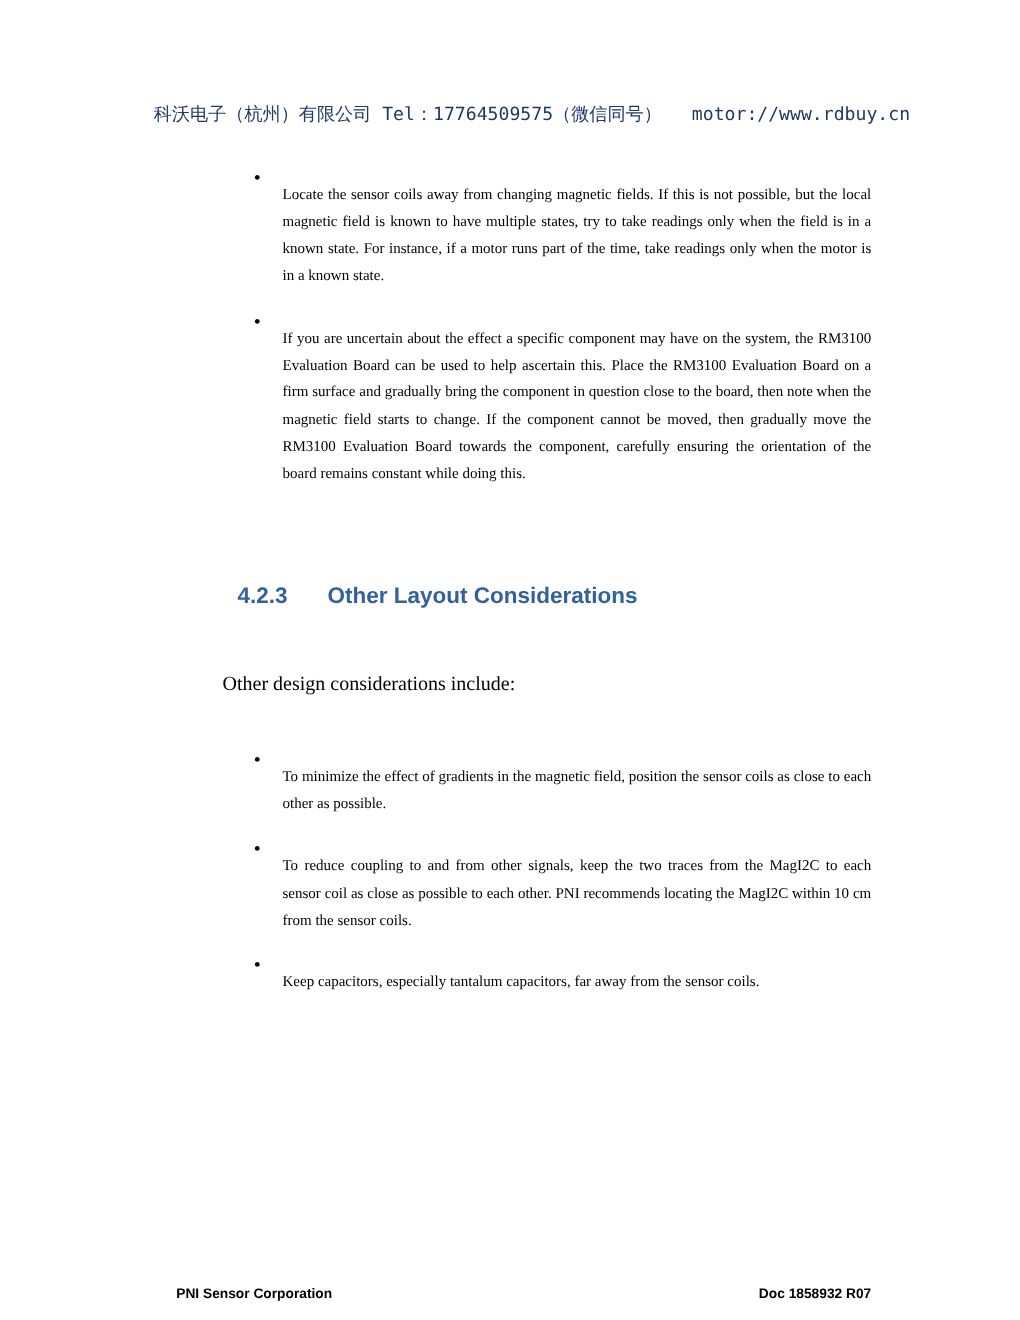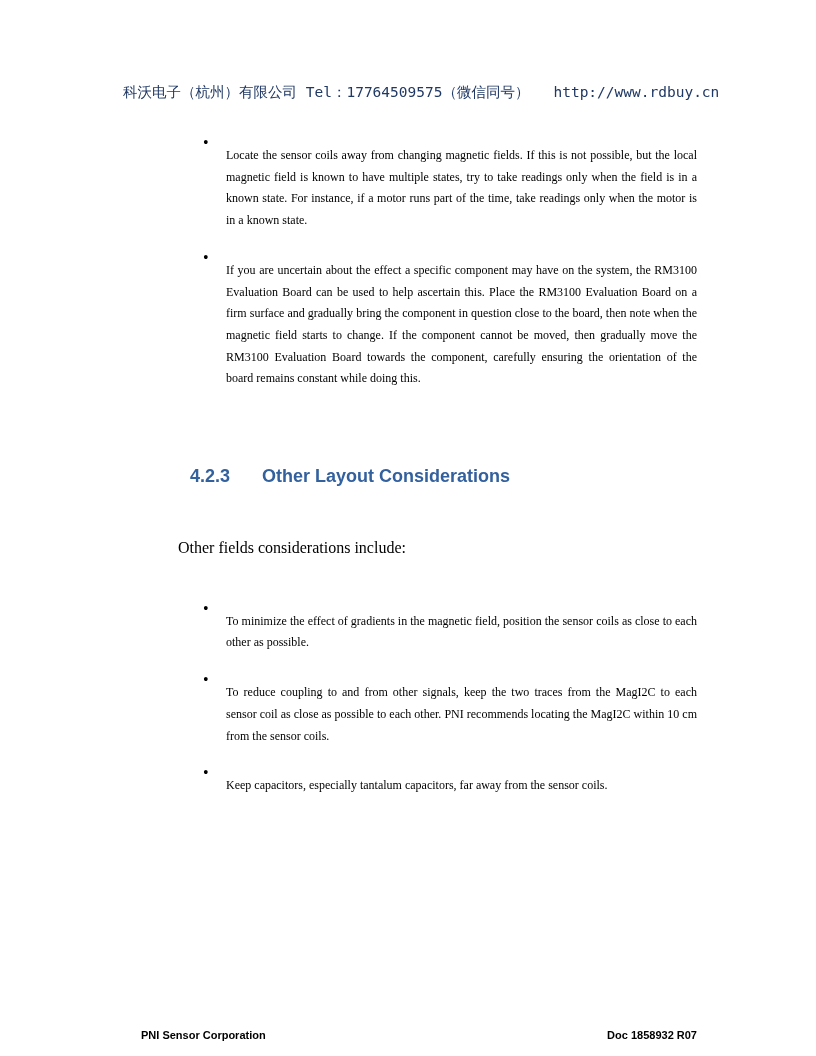--- a/index.html
+++ b/index.html
@@ -66,36 +66,36 @@
   .doc-footer .col { display: flex; flex-direction: column; }
   .doc-footer .col.right { text-align: right; }
 </style>
 </head>
 <body>
 
 <div class="page">
 
   <div class="doc-header">
     <span>科沃电子（杭州）有限公司 Tel：17764509575（微信同号）</span>
-    <span>http://www.rdbuy.cn</span>
+    <span>motor://www.rdbuy.cn</span>
   </div>
 
   <div class="main">
 
     <ul class="bullets">
       <li>Locate the sensor coils away from changing magnetic fields.  If this is not possible, but the local magnetic field is known to have multiple states, try to take readings only when the field is in a known state.  For instance, if a motor runs part of the time, take readings only when the motor is in a known state.</li>
       <li>If you are uncertain about the effect a specific component may have on the system, the RM3100 Evaluation Board can be used to help ascertain this.  Place the RM3100 Evaluation Board on a firm surface and gradually bring the component in question close to the board, then note when the magnetic field starts to change.  If the component cannot be moved, then gradually move the RM3100 Evaluation Board towards the component, carefully ensuring the orientation of the board remains constant while doing this.</li>
     </ul>
 
     <div class="section-heading">
       <span class="sec-num">4.2.3</span>
       <span>Other Layout Considerations</span>
     </div>
 
-    <p class="intro-para">Other fields considerations include:</p>
+    <p class="intro-para">Other design considerations include:</p>
 
     <ul class="bullets">
       <li>To minimize the effect of gradients in the magnetic field, position the sensor coils as close to each other as possible.</li>
       <li>To reduce coupling to and from other signals, keep the two traces from the MagI2C to each sensor coil as close as possible to each other.  PNI recommends locating the MagI2C within 10 cm from the sensor coils.</li>
       <li>Keep capacitors, especially tantalum capacitors, far away from the sensor coils.</li>
     </ul>
 
   </div>
 
   <div class="doc-footer">

